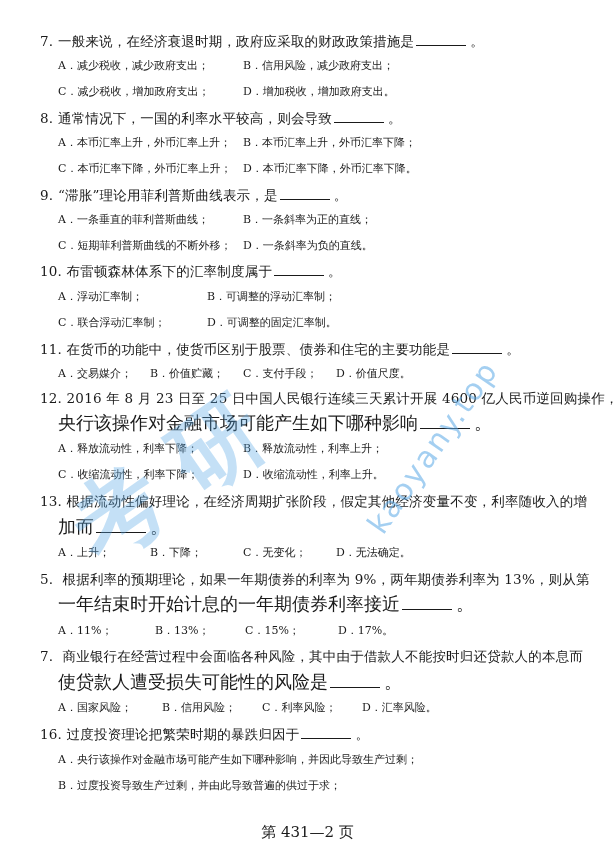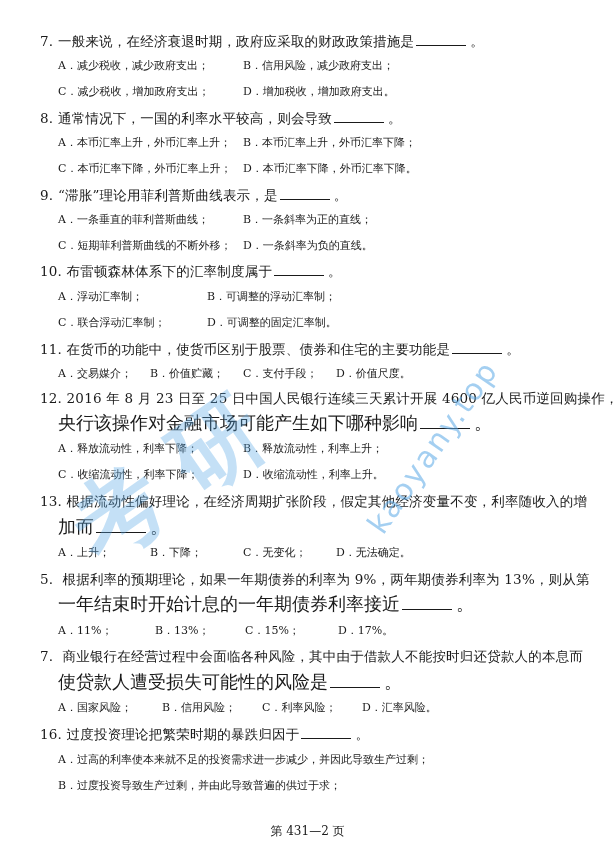--- a/index.html
+++ b/index.html
@@ -4,21 +4,21 @@
 <style>
   html, body { margin:0; padding:0; }
   body { width:615px; height:866px; background:#ffffff; position:relative; overflow:hidden;
          font-family:"DejaVu Serif", "Liberation Serif", serif; color:#1a1a1a; }
   .page { position:absolute; left:0; top:0; width:613px; height:866px; }
   .q { position:absolute; left:40px; font-size:13.5px; line-height:16px; white-space:nowrap; letter-spacing:0.2px; }
   .qnum { display:inline-block; min-width:18px; }
   .qtext-cont { position:absolute; left:65px; font-size:18px; line-height:16px; white-space:nowrap; }
   .opt { position:absolute; font-size:11px; line-height:16px; white-space:nowrap; }
   .blank { display:inline-block; border-bottom:1px solid #1a1a1a; width:50px; height:12px; margin:0 4px 0 2px; vertical-align:baseline; }
-  .footer { position:absolute; top:823px; left:0; width:615px; text-align:center; font-size:12px; }
+  .footer { position:absolute; top:823px; left:0; width:615px; text-align:center; font-size:15px; }
   .wm { position:absolute; color:#5aa9e6; opacity:0.55; font-family:"DejaVu Sans", sans-serif; pointer-events:none; }
   .wm1 { left:60px; top:410px; font-size:90px; transform:rotate(-35deg); font-weight:bold; opacity:0.35; letter-spacing:30px; }
   .wm2 { left:360px; top:520px; font-size:30px; transform:rotate(-55deg); transform-origin:left top; letter-spacing:2px; }
 </style>
 </head>
 <body>
 
 <div class="page">
 
   <div class="q" style="top:33px"><span class="qnum">7.</span><span>一般来说，在经济衰退时期，政府应采取的财政政策措施是</span><span class="blank"></span><span>。</span></div>
@@ -73,20 +73,20 @@
   <div class="opt" style="top:623px;left:338px">D．17%。</div>
 
   <div class="q" style="top:648px"><span class="qnum">7.</span> <span>商业银行在经营过程中会面临各种风险，其中由于借款人不能按时归还贷款人的本息而</span></div>
   <div class="qtext-cont" style="top:674px;left:58px"><span>使贷款人遭受损失可能性的风险是</span><span class="blank"></span><span>。</span></div>
   <div class="opt" style="top:700px;left:58px">A．国家风险；</div>
   <div class="opt" style="top:700px;left:162px">B．信用风险；</div>
   <div class="opt" style="top:700px;left:262px">C．利率风险；</div>
   <div class="opt" style="top:700px;left:362px">D．汇率风险。</div>
 
   <div class="q" style="top:726px"><span class="qnum">16.</span> <span>过度投资理论把繁荣时期的暴跌归因于</span><span class="blank"></span><span>。</span></div>
-  <div class="opt" style="top:752px;left:58px">A．过高的利率使本来就不足的投资需求进一步减少，并因此导致生产过剩；</div>
+  <div class="opt" style="top:752px;left:58px">A．央行该操作对金融市场可能产生如下哪种影响，并因此导致生产过剩；</div>
   <div class="opt" style="top:778px;left:58px">B．过度投资导致生产过剩，并由此导致普遍的供过于求；</div>
 
   <div class="footer">第 431—2 页</div>
 
   <div class="wm wm1">考研</div>
   <div class="wm wm2">kaoyany.top</div>
 </div>
 
 </body></html>

